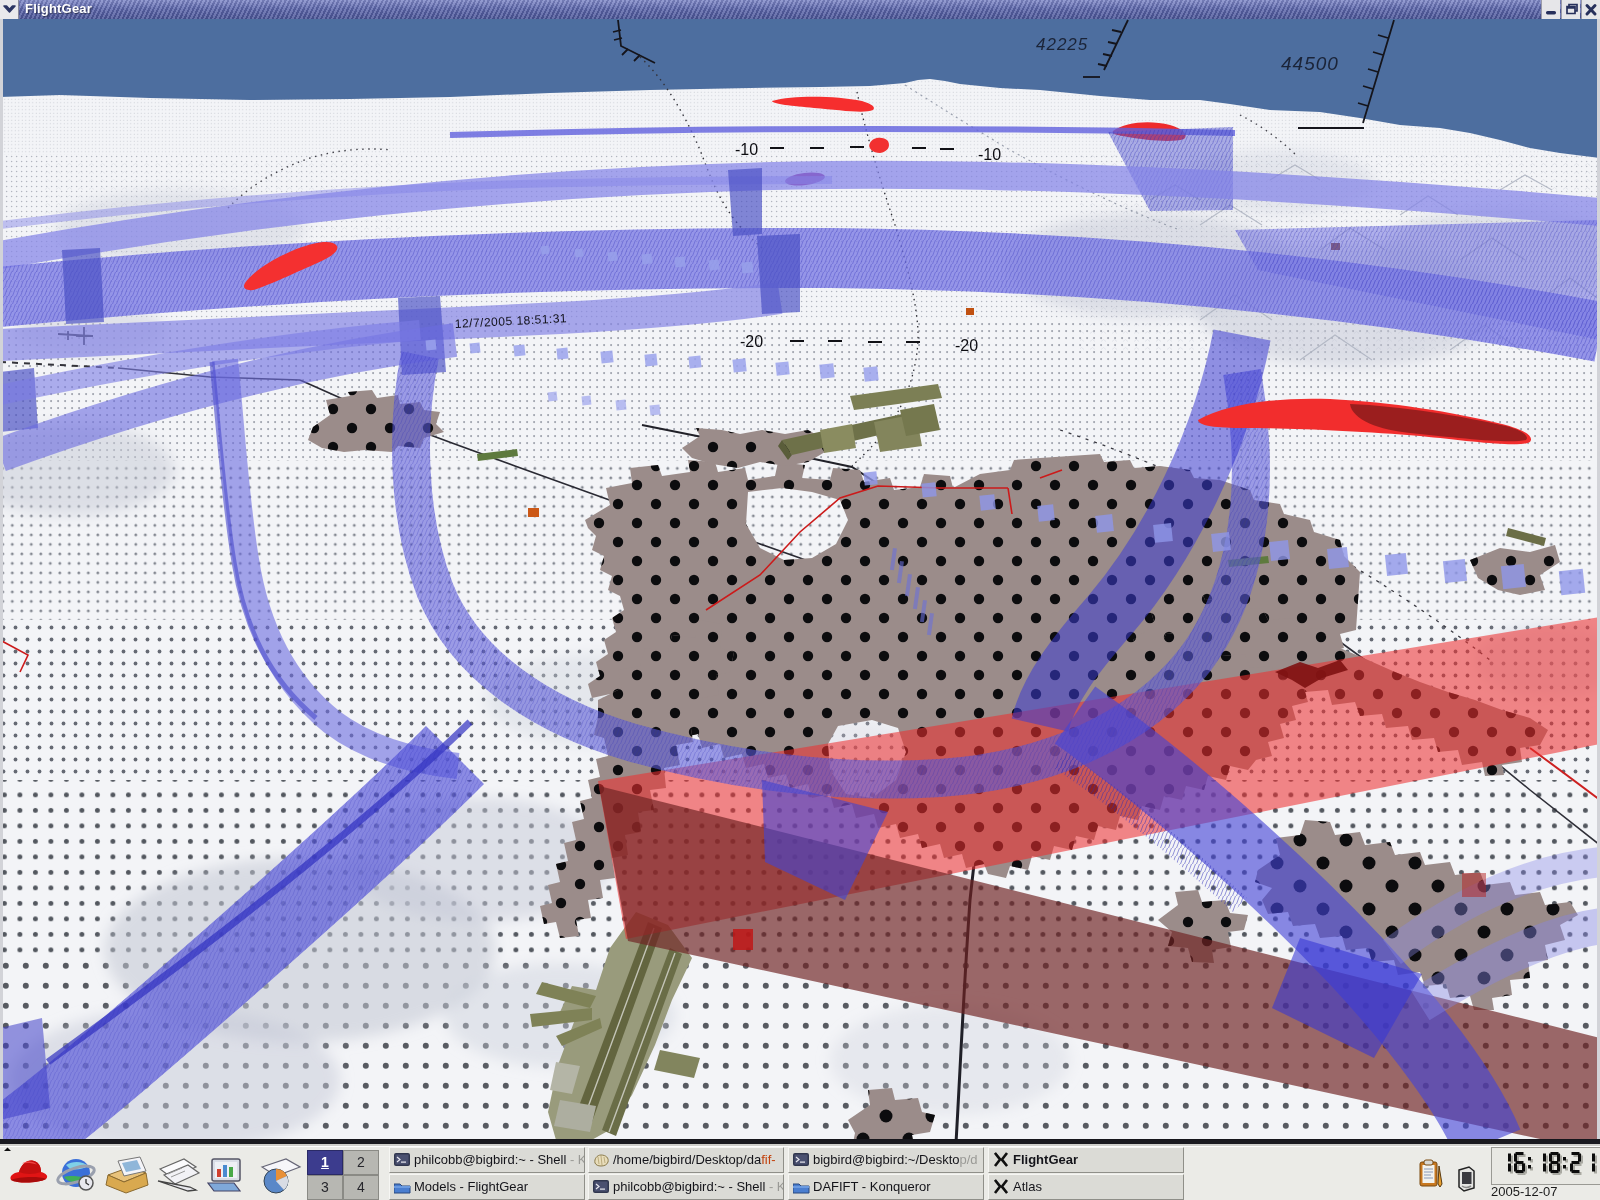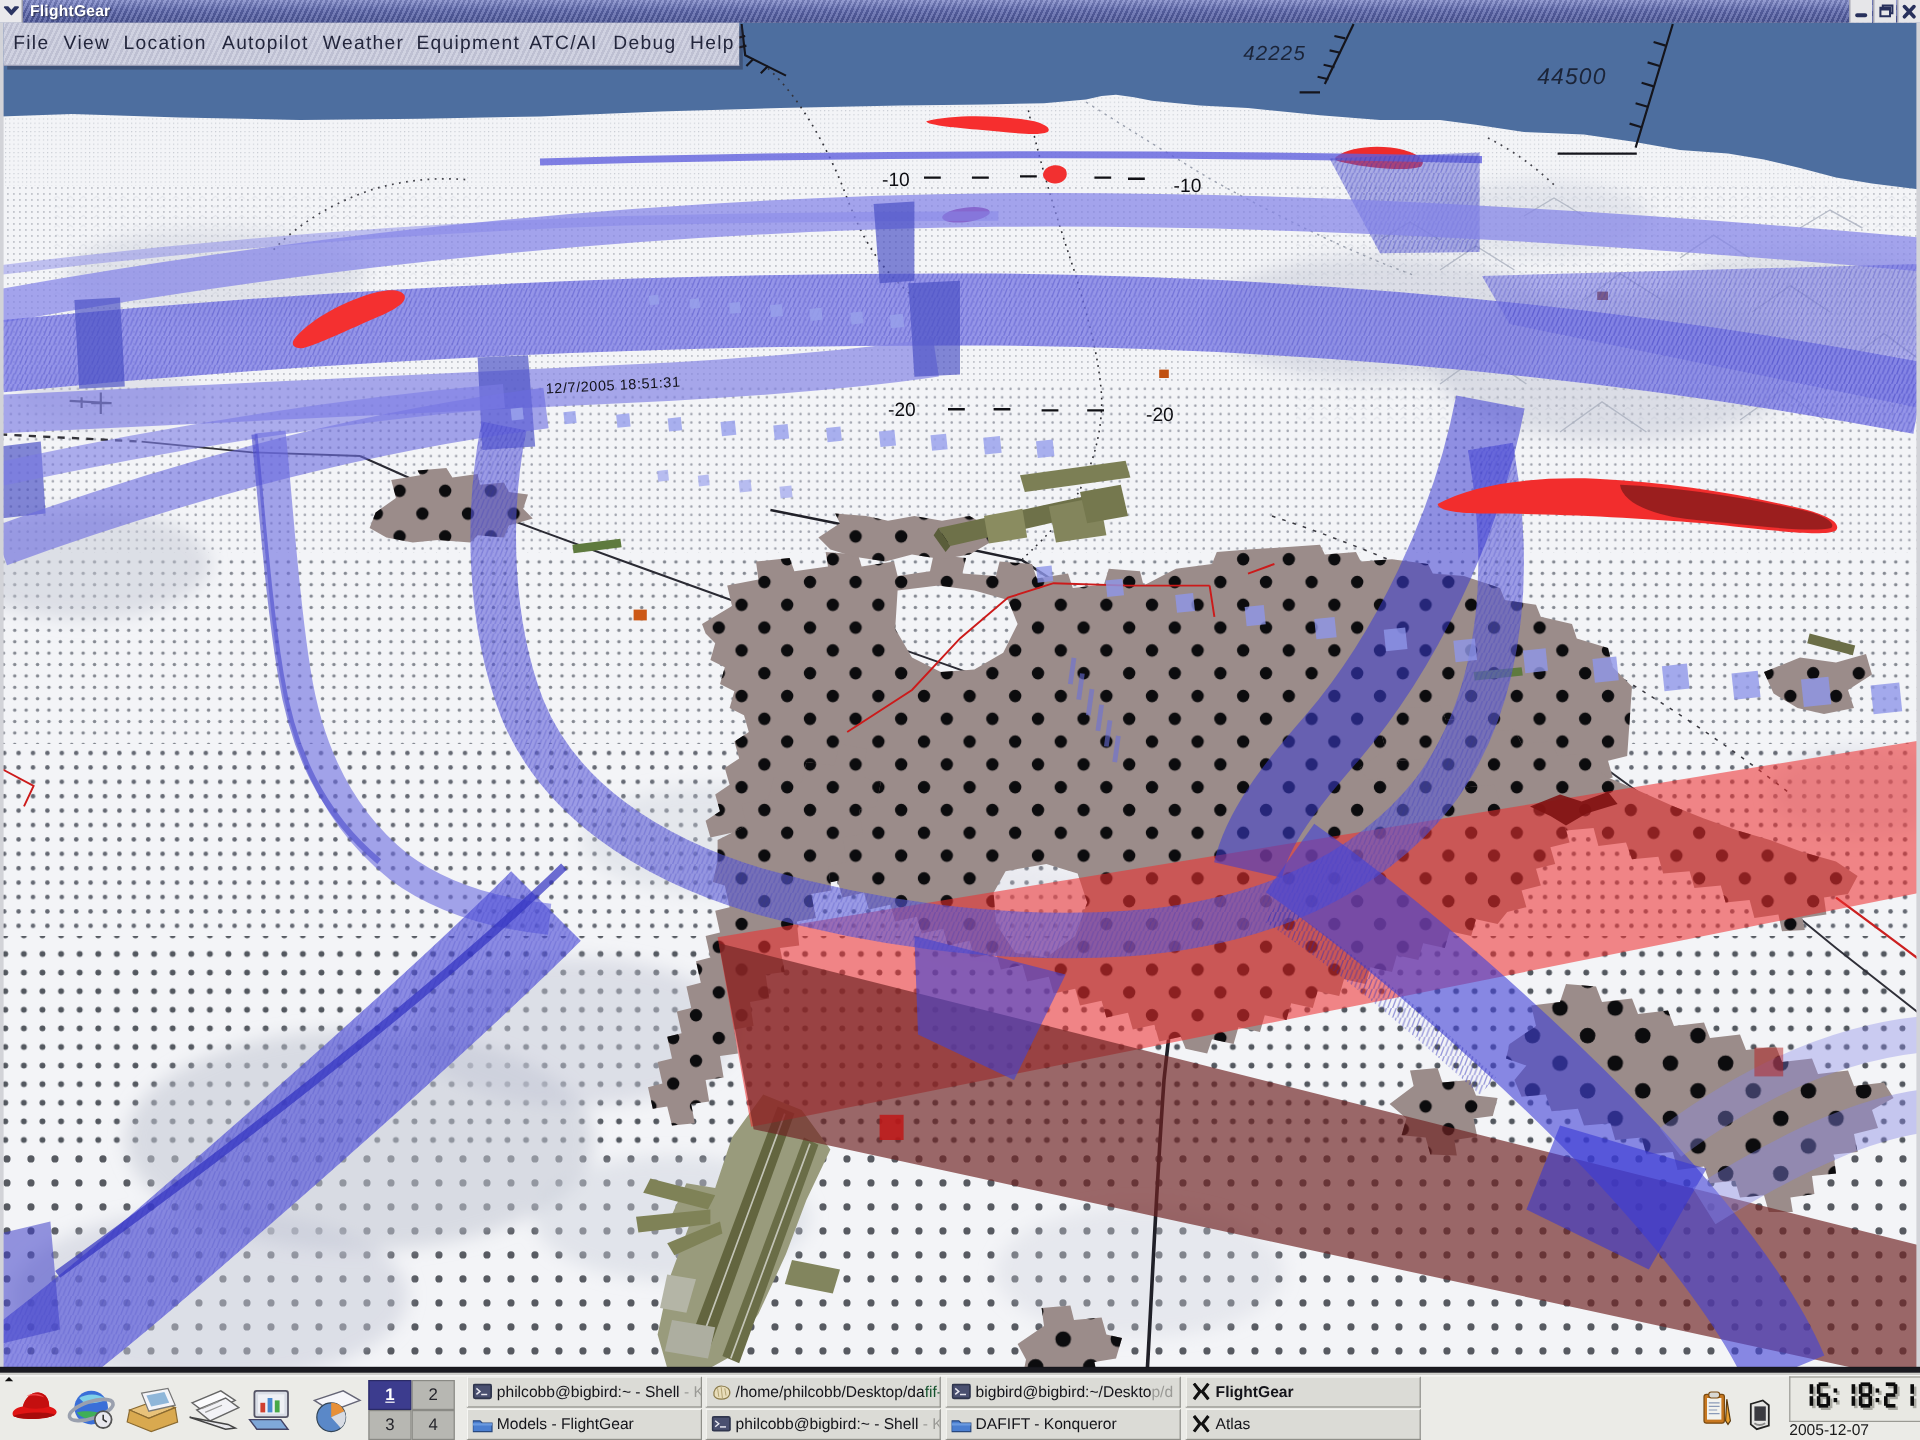--- a/index.html
+++ b/index.html
@@ -290,31 +290,20 @@
       <path d="M1198,420 C1228,403 1280,397 1330,399 C1392,402 1452,412 1502,424 C1522,429 1535,436 1530,442 C1519,448 1470,441 1420,436 C1360,431 1290,428 1245,428 C1215,428 1199,426 1198,420 Z" fill="#f22d2d"></path>
       <path d="M1350,404 C1400,406 1462,416 1506,426 C1521,430 1530,436 1526,440 C1509,444 1460,438 1410,433 C1380,430 1352,420 1350,404 Z" fill="#8e1d1d" fill-opacity="0.88"></path>
       <path d="M245,283 C256,268 282,254 302,247 C320,241 333,240 337,246 C340,253 325,260 306,268 C286,277 262,288 253,290 C246,291 242,288 245,283 Z" fill="#f43030"></path>
       <rect x="733" y="929" width="20" height="21" fill="#c01818" fill-opacity="0.85"></rect>
       <rect x="1462" y="873" width="24" height="24" fill="#b52020" fill-opacity="0.5"></rect>
       <path d="M1275,672 L1300,662 L1318,668 L1340,660 L1348,670 L1322,678 L1305,688 L1292,680 Z" fill="#7e1212" fill-opacity="0.9"></path>
 <rect x="0" y="19" width="3" height="1124" fill="#d2d3d8"></rect>
 <rect x="1597" y="19" width="3" height="1124" fill="#d2d3d8"></rect>
 <rect x="0" y="1139" width="1600" height="4" fill="#16161c"></rect>
 </svg>
-    <div id="menubar">
-      <span class="mi" style="left:8px">File</span>
-      <span class="mi" style="left:50px">View</span>
-      <span class="mi" style="left:100px">Location</span>
-      <span class="mi" style="left:182px">Autopilot</span>
-      <span class="mi" style="left:266px">Weather</span>
-      <span class="mi" style="left:344px">Equipment</span>
-      <span class="mi" style="left:438px">ATC/AI</span>
-      <span class="mi" style="left:508px">Debug</span>
-      <span class="mi" style="left:572px">Help</span>
-    </div>
     <div id="tbline"></div>
     <div id="tbstrip"></div>
     <div id="taskbar">
 <svg style="position:absolute;left:0;top:0" width="1600" height="54">
 <path d="M4,4 L11,4 L7.5,0.5 Z" fill="#111"></path>
 <g>
 <path d="M11,33 C9,29 13,26 19,25 C21,18 26,13 32,13.5 C38,14 41,19 41,25 C46,26.5 49,29 46,32 C40,36 18,37 11,33 Z" fill="#e01414"></path>
 <path d="M19,25 C21,18 26,13 32,13.5 C38,14 41,19 41,25 C34,27.5 25,27.5 19,25 Z" fill="#c40f0f"></path>
 <path d="M11,33 C18,29.5 40,29 46,32 C40,36 18,37 11,33 Z" fill="#a80b0b"></path>
 <path d="M22,16.5 C26,13.5 34,14 37,17.5 C33,16 26,15.5 22,16.5 Z" fill="#ff5a5a" fill-opacity="0.7"></path>
@@ -361,21 +350,21 @@
 <div class="pagc" style="left:343px;top:1175px">4</div>
 <div class="tkb" style="left:389px;top:1147px;width:196px"><svg width="17" height="15" style="position:absolute;left:4px;top:5px">
         <rect x="0" y="0" width="16" height="13" rx="2" fill="#30364e"></rect>
         <rect x="1.5" y="1.5" width="13" height="10" fill="#4a5070"></rect>
         <path d="M3,4 L6,6.5 L3,9" stroke="#e8e8f0" stroke-width="1.2" fill="none"></path>
         <rect x="7" y="8.5" width="5" height="1.2" fill="#e8e8f0"></rect>
       </svg><span style="">philcobb@bigbird:~ - Shell</span><span style="color:#9a9a96"> - Ko</span></div>
     <div class="tkb" style="left:588px;top:1147px;width:196px"><svg width="17" height="15" style="position:absolute;left:4px;top:5px">
         <path d="M2,10 C1,6 4,2 8,2 C13,2 16,5 15,9 C14,12 11,13 8,13 C5,13 3,12 2,10 Z" fill="#e8ddba" stroke="#8a7a4a" stroke-width="1"></path>
         <path d="M5,4 L6,11 M8,3 L9,12 M11,4 L12,10" stroke="#b0a070" stroke-width="0.8" fill="none"></path>
-      </svg><span style="">/home/philcobb/Desktop/da</span><span style="color:#14532d">fif-</span></div>
+      </svg><span style="">/home/bigbird/Desktop/da</span><span style="color:#c2410c">fif-</span></div>
     <div class="tkb" style="left:788px;top:1147px;width:196px"><svg width="17" height="15" style="position:absolute;left:4px;top:5px">
         <rect x="0" y="0" width="16" height="13" rx="2" fill="#30364e"></rect>
         <rect x="1.5" y="1.5" width="13" height="10" fill="#4a5070"></rect>
         <path d="M3,4 L6,6.5 L3,9" stroke="#e8e8f0" stroke-width="1.2" fill="none"></path>
         <rect x="7" y="8.5" width="5" height="1.2" fill="#e8e8f0"></rect>
       </svg><span style="">bigbird@bigbird:~/Deskto</span><span style="color:#9a9a96">p/d</span></div>
     <div class="tkb" style="left:988px;top:1147px;width:196px"><svg width="17" height="15" style="position:absolute;left:4px;top:4px">
         <path d="M2,1 L7,7.5 L2,14 M14,1 L9,7.5 L14,14" stroke="#111" stroke-width="2.6" fill="none"></path>
         <path d="M2,1 L14,14" stroke="#111" stroke-width="1.4"></path>
       </svg><span style="font-weight:bold;">FlightGear</span></div>

